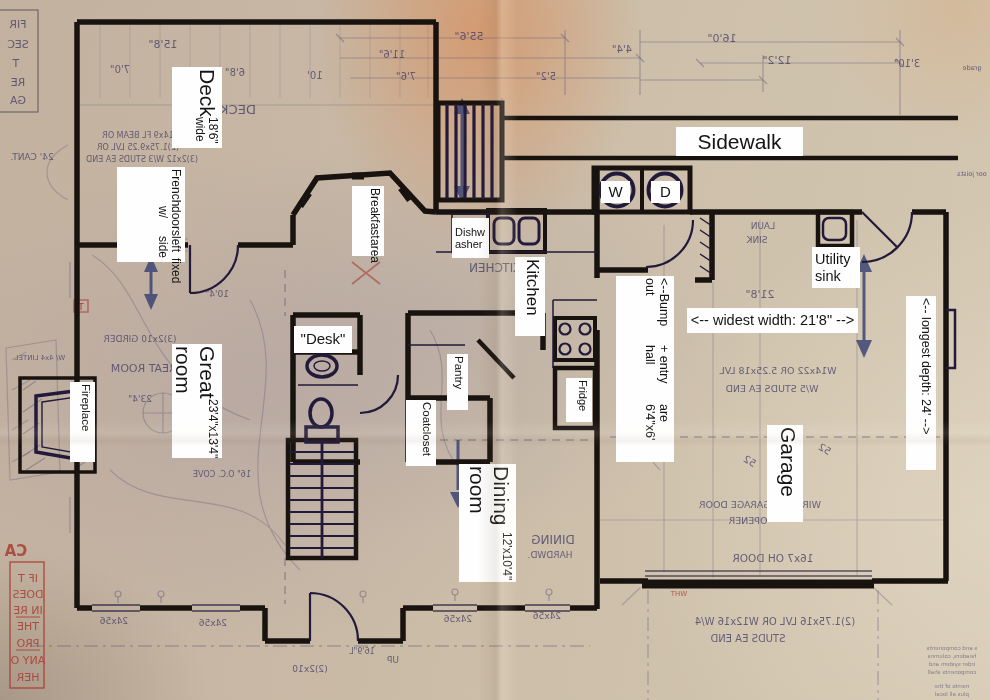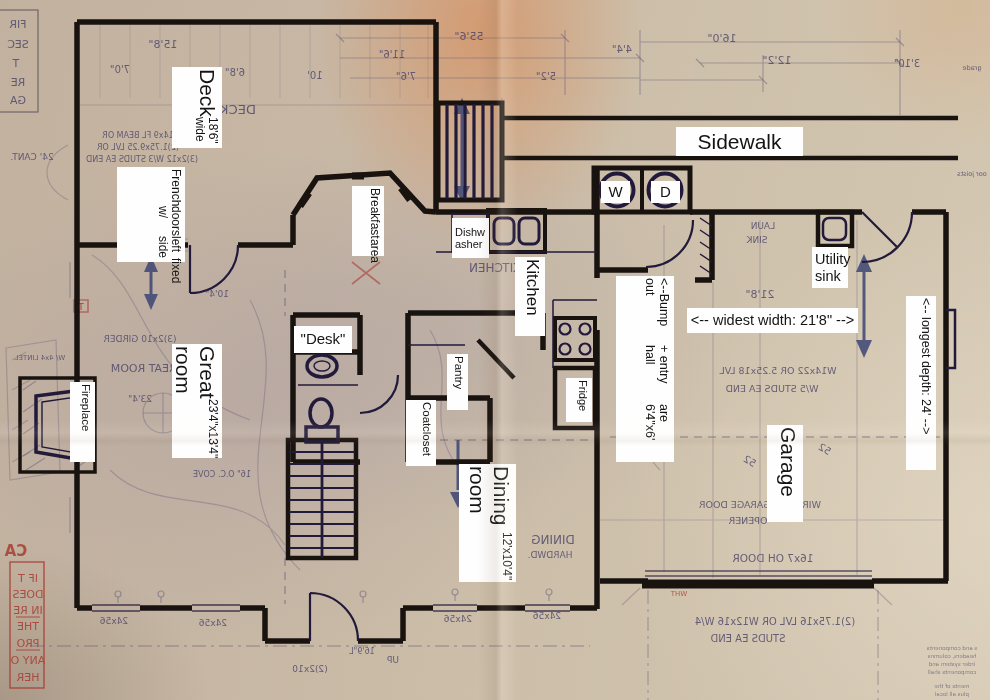--- a/index.html
+++ b/index.html
@@ -271,21 +271,21 @@
     <div style="font-size:21px">Sidewalk</div>
   </div>
 
   <div class="lbl ctr" style="left:601px;top:181px;width:29px;height:22px">
     <div class="t-mid">W</div>
   </div>
   <div class="lbl ctr" style="left:651px;top:181px;width:29px;height:22px">
     <div class="t-mid">D</div>
   </div>
 
-  <div class="lbl" style="left:812px;top:247px;width:36px;height:41px">
+  <div class="lbl" style="left:812px;top:247px;width:48px;height:41px">
     <div style="font-size:14.5px">Utility</div>
     <div style="font-size:14.5px">sink</div>
   </div>
 
   <div class="lbl ctr" style="left:687px;top:308px;width:171px;height:25px">
     <div style="font-size:14.5px">&lt;-- widest width: 21'8" --&gt;</div>
   </div>
 
   <div class="lbl vert" style="left:616px;top:276px;width:58px;height:186px">
     <div style="font-size:12.5px">&lt;--Bump out</div>

